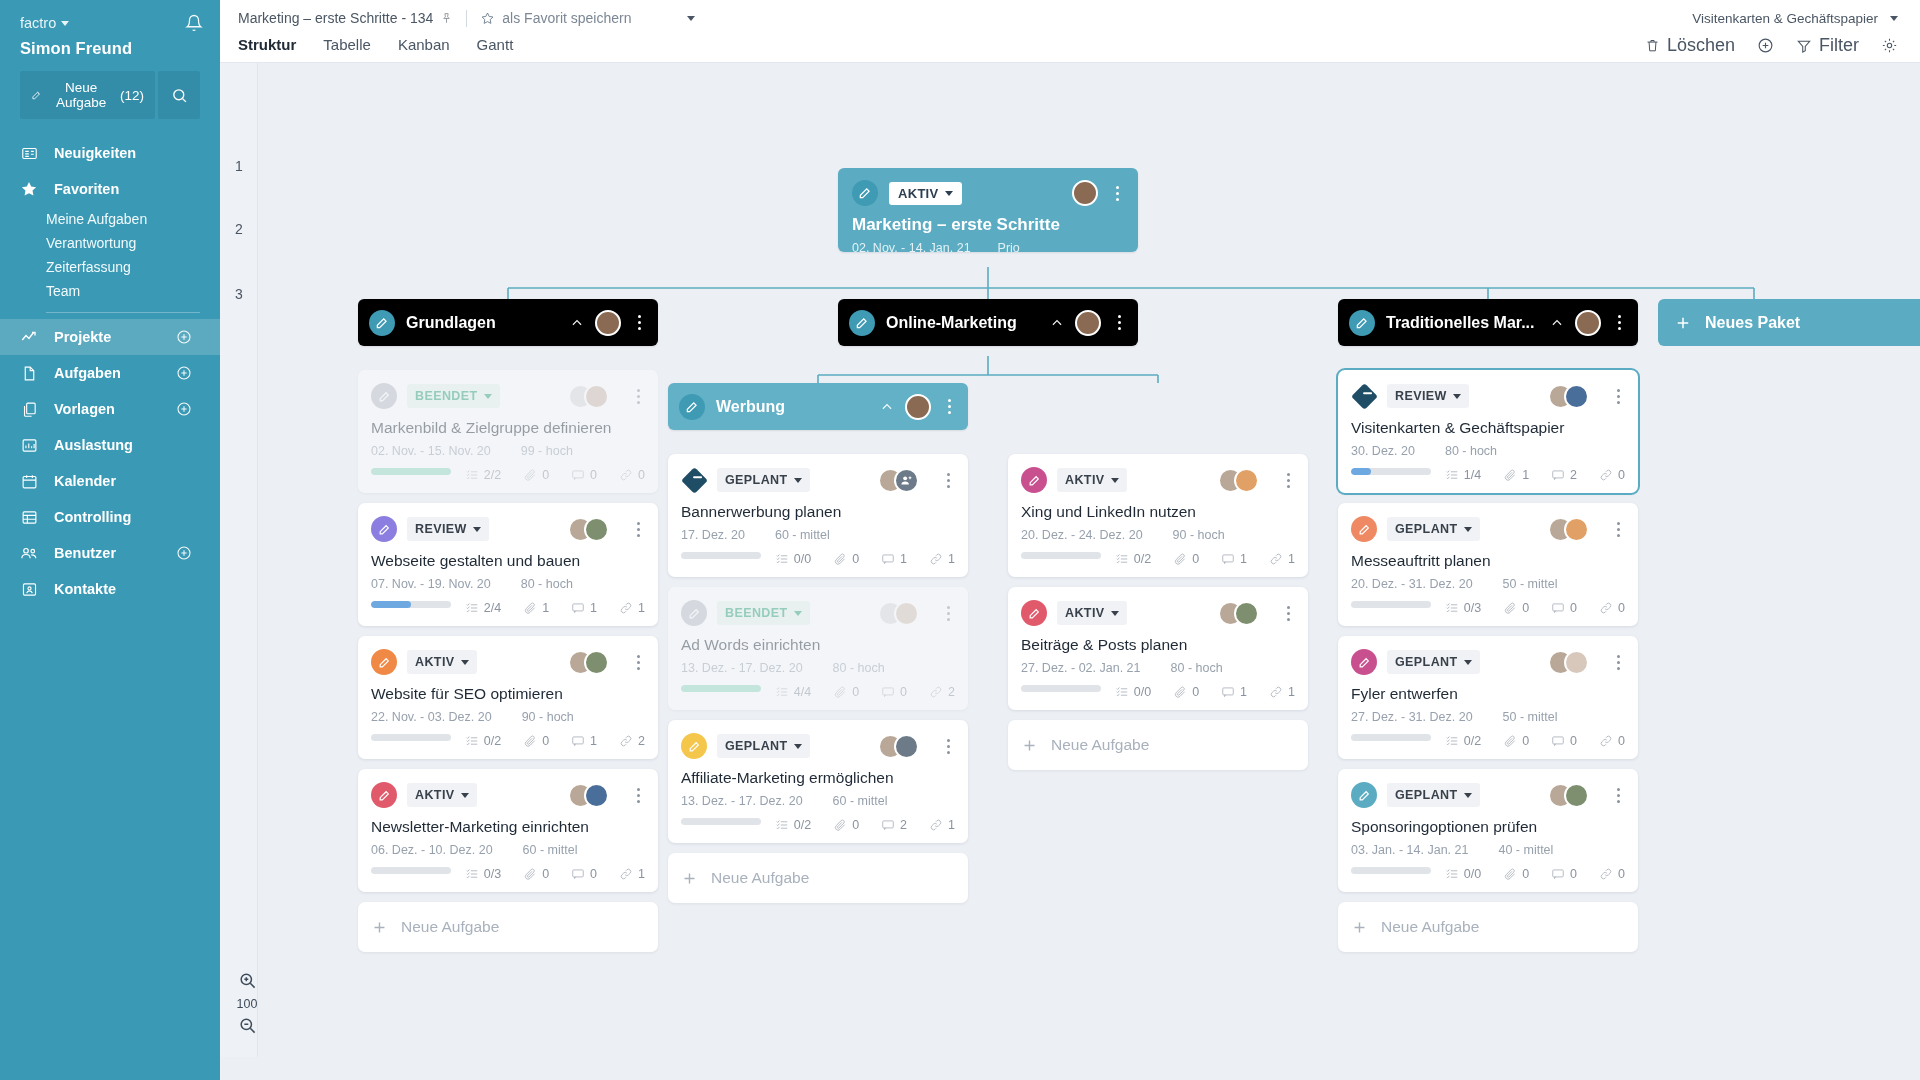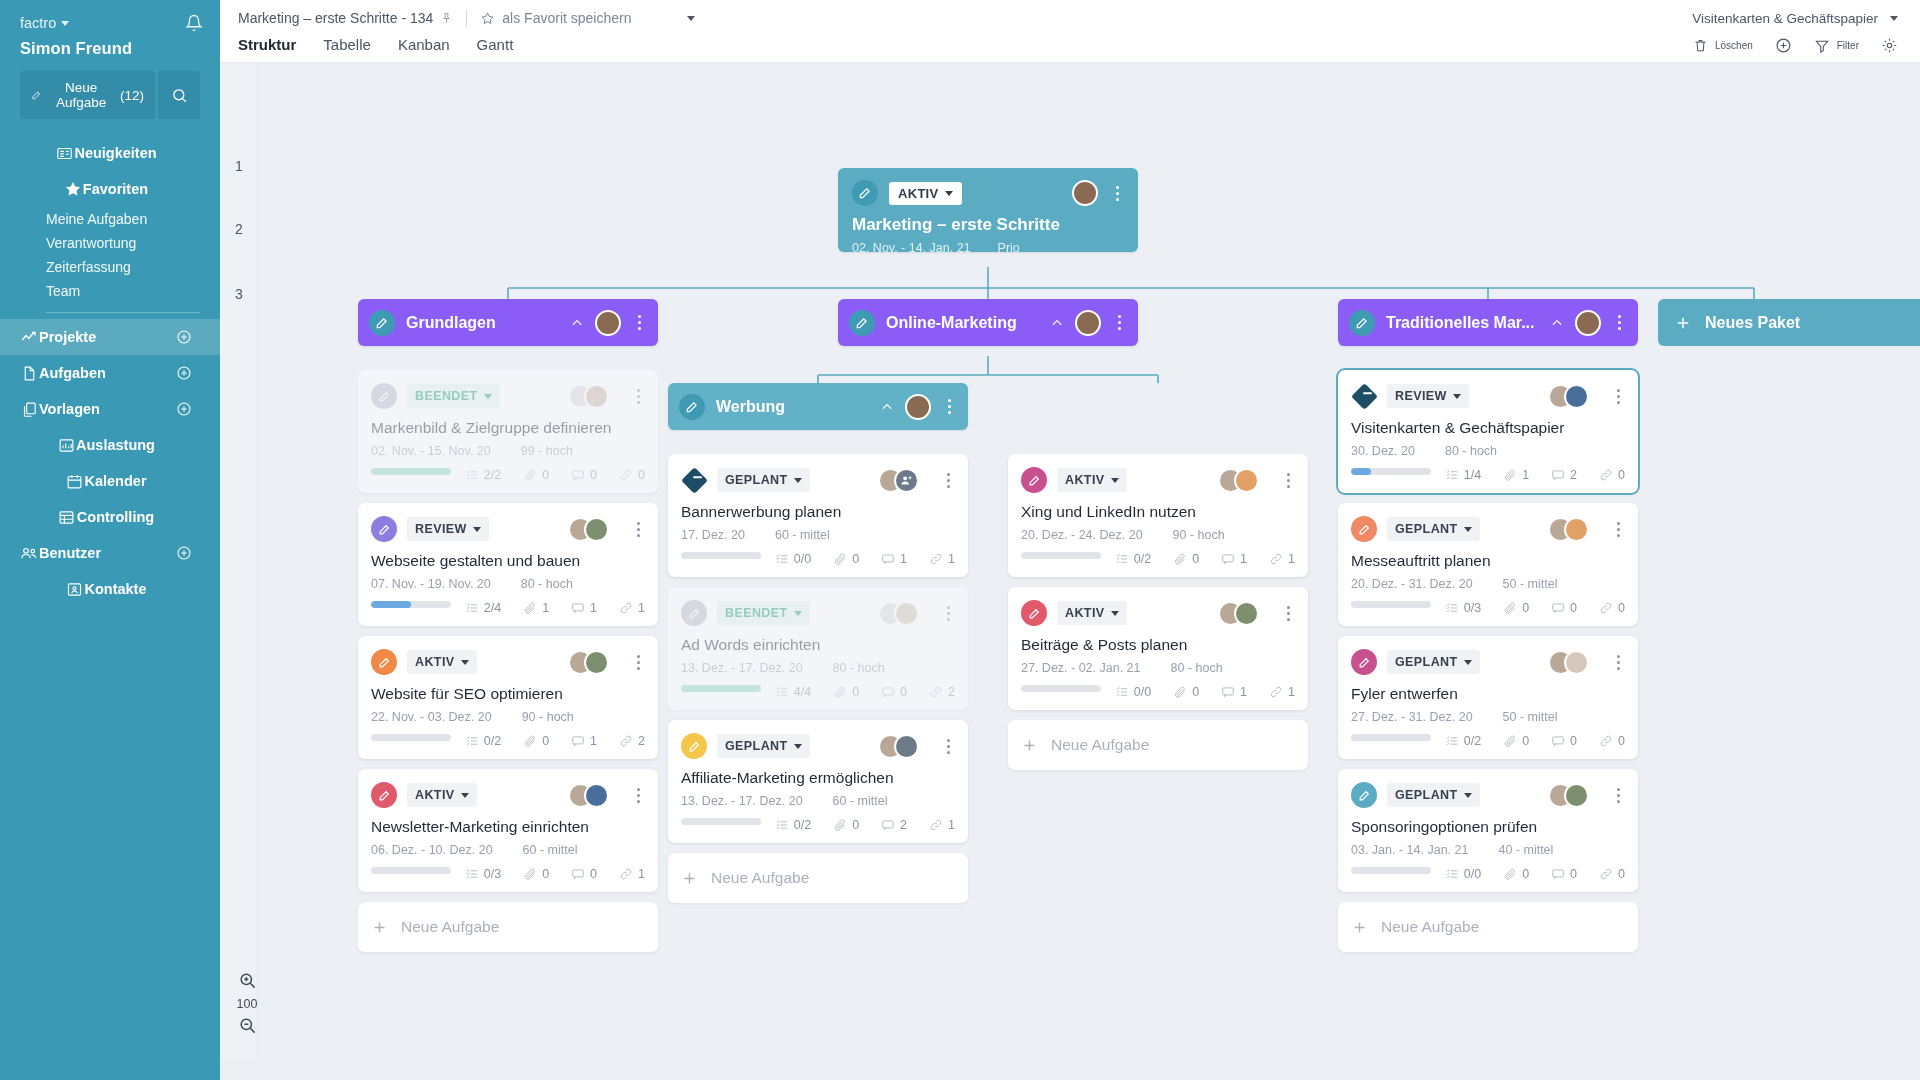--- a/index.html
+++ b/index.html
@@ -31,23 +31,23 @@
     font-family: inherit;
   }
   .newtask .cnt { margin-left: auto; font-size: 13.5px; }
   .searchbtn {
     width: 42px; background: #348da8; border: none; color: #fff;
     display:flex; align-items:center; justify-content:center; border-radius:2px; cursor:pointer;
   }
 
   .sb-nav { margin-top: 16px; }
   .nav-item {
-    display: flex; align-items: center; gap: 1px;
+    display: flex; align-items: center; gap: 16px;
     padding: 9px 28px 9px 20px; font-size: 14.5px; font-weight: bold;
-    cursor: pointer; position: relative; justify-content: center;
+    cursor: pointer; position: relative;
   }
   .nav-item .ico { width: 18px; height: 18px; flex:0 0 18px; display:flex; align-items:center; justify-content:center; }
   .nav-item .plus { margin-left: auto; width: 16px; height: 16px; opacity: .95; }
   .nav-item.active { background: rgba(255,255,255,0.17); }
   .nav-sub {
     padding: 4px 20px 4px 46px; font-size: 14px; cursor: pointer; color: #f1fafc;
   }
   .nav-divider { height:1px; background: rgba(255,255,255,.3); margin: 9px 20px 6px 46px; }
 
   .sb-bottom { margin-top: auto; padding: 0 0 14px 0; }
@@ -63,39 +63,39 @@
   .tb-sep { width:1px; height:17px; background:#d3d9e0; margin: 0 13px; }
   .fav { display:flex; align-items:center; gap:7px; font-size:14px; color:#7b8794; cursor:pointer;}
   .fav-caret { margin-left: 56px; color:#4a5663; }
   .tb-row2 { display: flex; align-items: center; gap: 27px; height: 26px; }
   .tab { font-size: 15px; color: #4a5663; cursor: pointer; padding-bottom:1px;}
   .tab.active { font-weight: bold; color: #202b36; }
 
   .tb-right { position: absolute; right: 22px; top: 0; height: 63px; display: flex; flex-direction: column; justify-content: center; align-items: flex-end; }
   .tb-ctx { display: flex; align-items:center; gap:12px; font-size:13.5px; color:#4a5663; height:28px; }
   .tb-tools { display: flex; align-items: center; gap: 22px; height: 26px; }
-  .tool { display:flex; align-items:center; gap:7px; font-size:10px; color:#4a5663; cursor:pointer; }
+  .tool { display:flex; align-items:center; gap:7px; font-size:18px; color:#4a5663; cursor:pointer; }
 
   
   .board { flex: 1; position: relative; background: #eceff4; overflow: hidden; display:flex; }
   .gutter { width: 38px; flex:0 0 38px; background: #eef1f5; border-right: 1px solid #e1e6ec; position: relative; }
   .rownum { position: absolute; left: 0; width: 38px; text-align: center; font-size: 14px; color: #4a5663; }
   .canvas { flex: 1; position: relative; }
   svg.links { position: absolute; inset: 0; width: 100%; height: 100%; pointer-events: none; }
 
   .node { position: absolute; }
 
   
   .bar {
     border-radius: 6px; color: #fff; display: flex; align-items: center;
     padding: 0 12px 0 11px; gap: 11px;
     box-shadow: 0 1px 2px rgba(30,50,70,.10);
   }
   .bar-proj { background: #5bacc2; height: 84px; align-items: flex-start; flex-direction: column; padding: 12px 14px; gap:0; }
-  .bar-pkg  { background: #8b5cf6; height: 47px; }
+  .bar-pkg  { background: #000000; height: 47px; }
   .bar-sub  { background: #62b1c6; height: 47px; }
 
   .pencil-chip {
     width: 26px; height: 26px; border-radius: 50%; background: #3f9ab4;
     display: flex; align-items: center; justify-content: center; flex: 0 0 26px;
   }
   .proj-row1 { display:flex; align-items:center; gap:11px; width:100%; }
   .status-pill {
     background: #ffffff; color: #2c3e50; font-size: 13px; font-weight: bold;
     border-radius: 3px; padding: 4px 9px; display:flex; align-items:center; gap:6px; letter-spacing:.3px;

